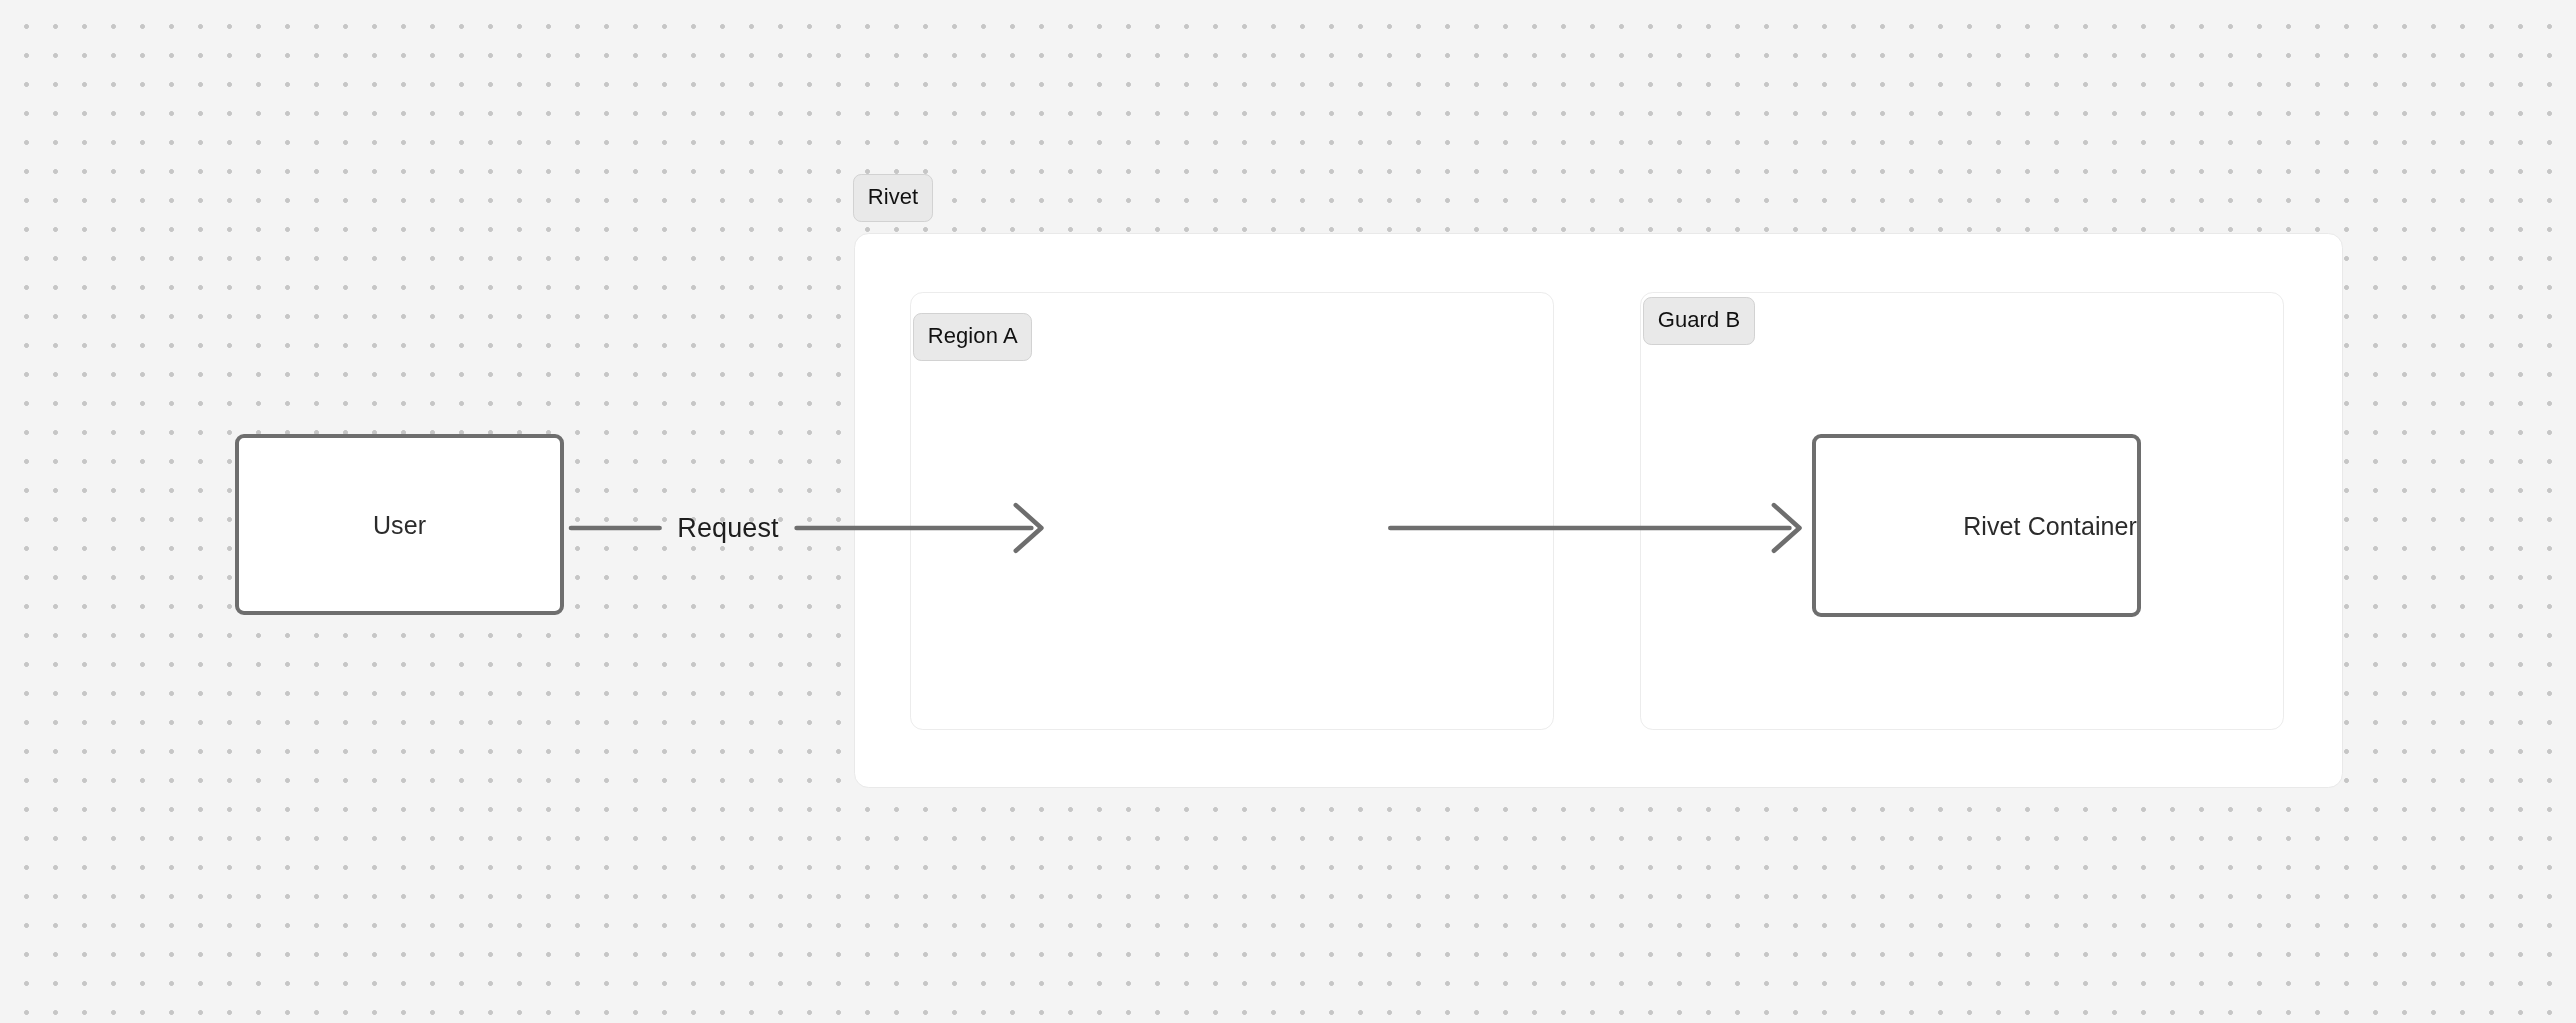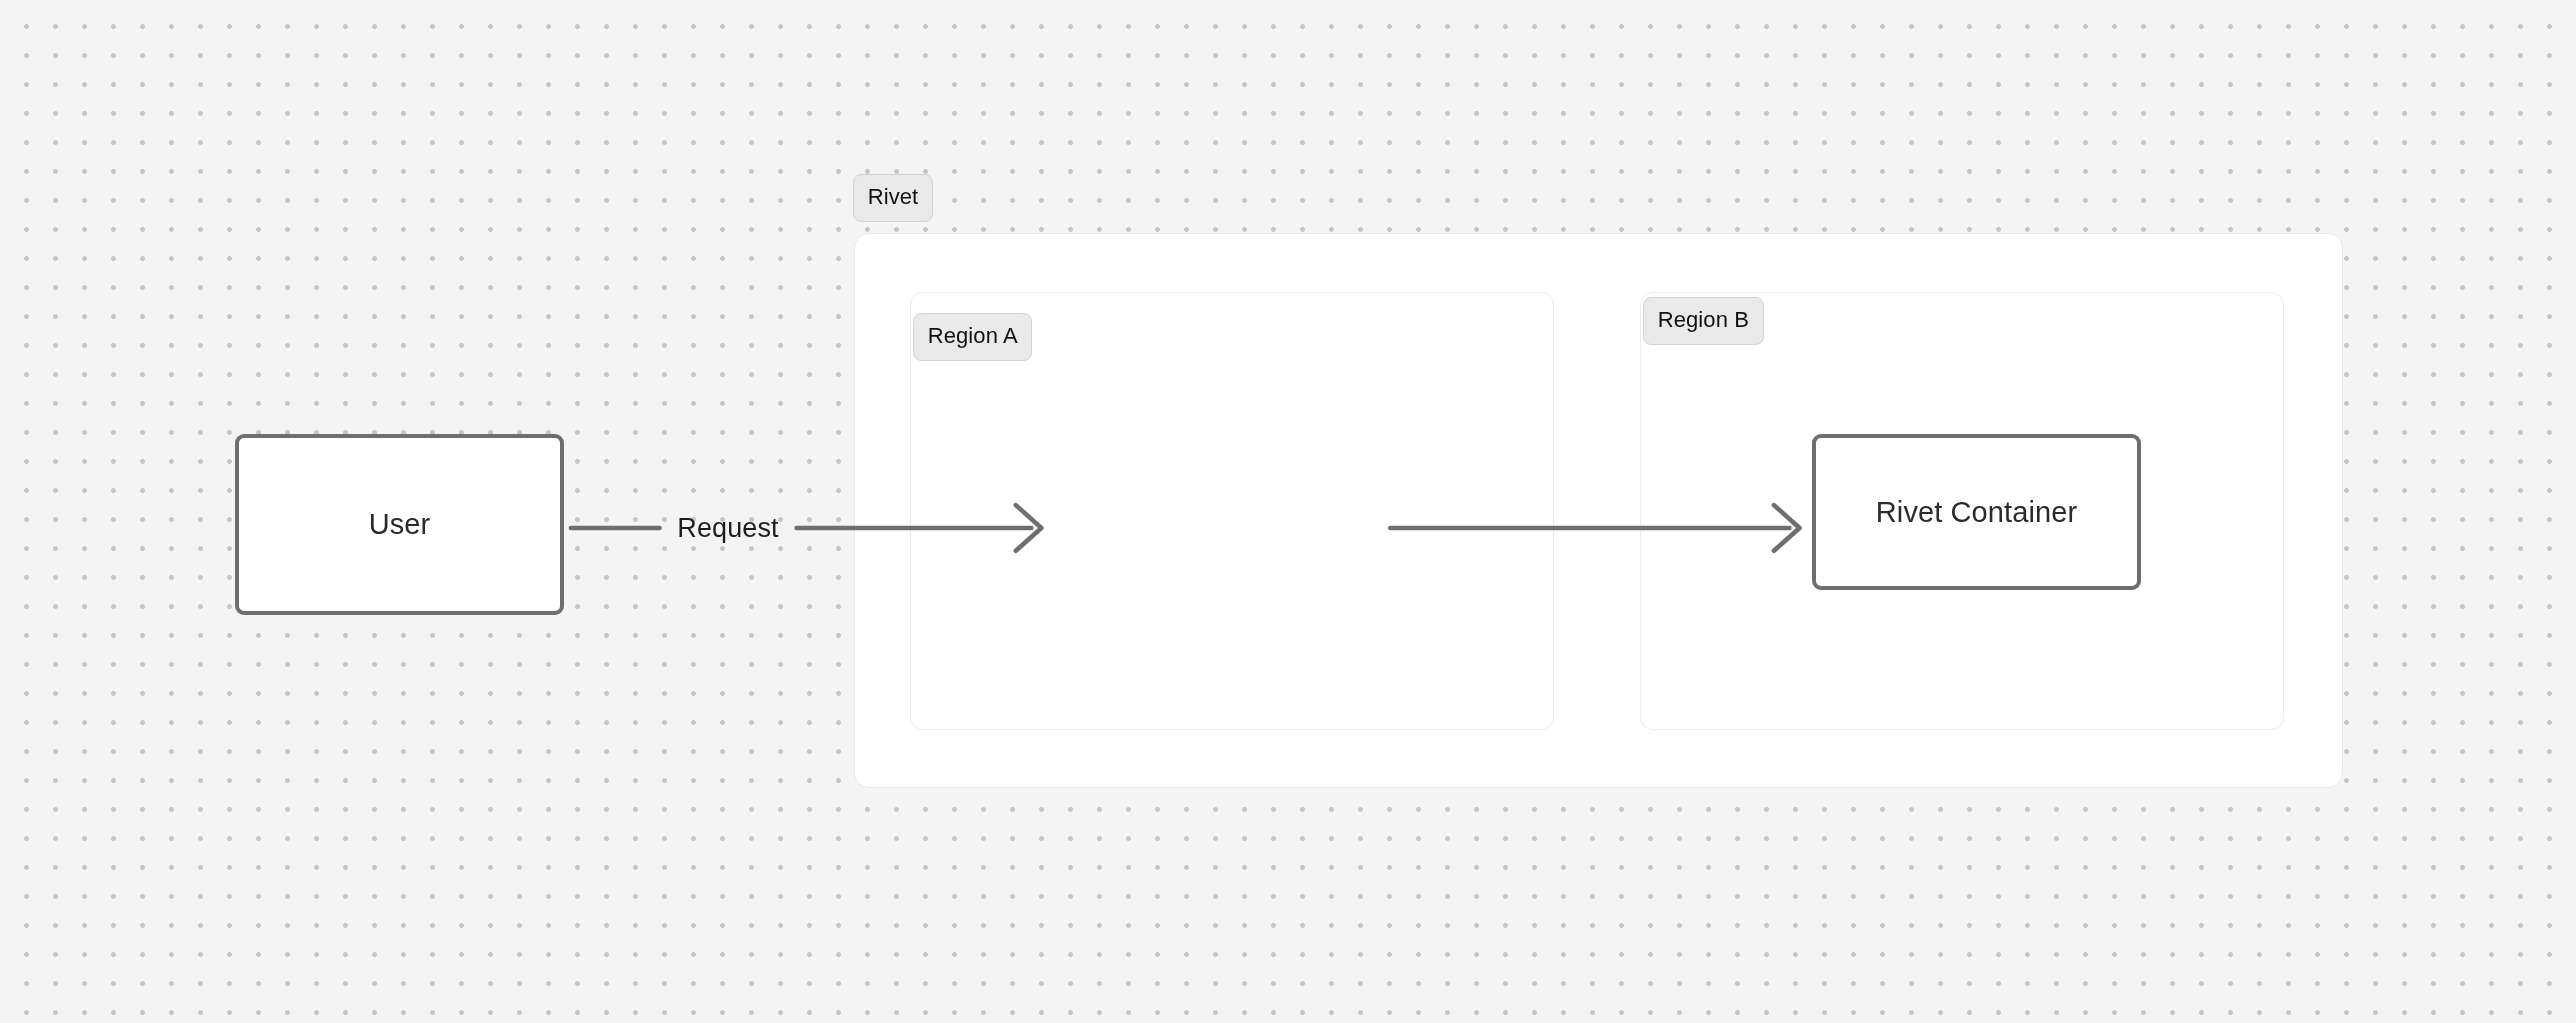--- a/index.html
+++ b/index.html
@@ -63,21 +63,21 @@
     background: #ffffff;
     border: 4.6px solid #6e6e6e;
     border-radius: 9px;
     display: flex;
     align-items: center;
     justify-content: center;
   }
 
   .node-label {
     color: #2b2b2b;
-    font-size: 29px;
+    font-size: 25px;
     line-height: 1.2;
     white-space: nowrap;
     letter-spacing: 0.1px;
   }
 
   
   #edge-layer {
     position: absolute;
     left: 0;
     top: 0;
@@ -127,38 +127,38 @@
 
   <div class="group-region" style="left:910px; top:292px; width:644px; height:438px;"></div>
 
   <div class="group-label" style="left:913px; top:313px;">
     <span>Region A</span>
   </div>
 
   <div class="group-region" style="left:1640px; top:292px; width:644px; height:438px;"></div>
 
   <div class="group-label" style="left:1643px; top:297px;">
-    <span>Region B</span>
+    <span>Guard B</span>
   </div>
 
   <svg id="edge-layer" viewBox="0 0 2820 1120" width="2576" height="1023">
 
     <path class="edge-path" d="M 625 578 L 722 578"></path>
     <path class="edge-path" d="M 872 578 L 1129 578"></path>
     <path class="edge-arrowhead" d="M 1112 553 L 1140 578 L 1112 603"></path>
 
     <path class="edge-path" d="M 1522 578 L 1959 578"></path>
     <path class="edge-arrowhead" d="M 1942 553 L 1970 578 L 1942 603"></path>
   </svg>
 
   <div class="edge-label" style="left:728px; top:528px;">Request</div>
 
   <div class="node" style="left:235px; top:434px; width:329px; height:181px;">
     <span class="node-label">User</span>
   </div>
 
 
-  <div class="node" style="left:1812px; top:434px; width:329px; height:156px;">
+  <div class="node" style="left:1812px; top:434px; width:329px; height:183px;justify-content:flex-end;">
     <span class="node-label">Rivet Container</span>
   </div>
 
 </div>
 
 
 </body></html>

